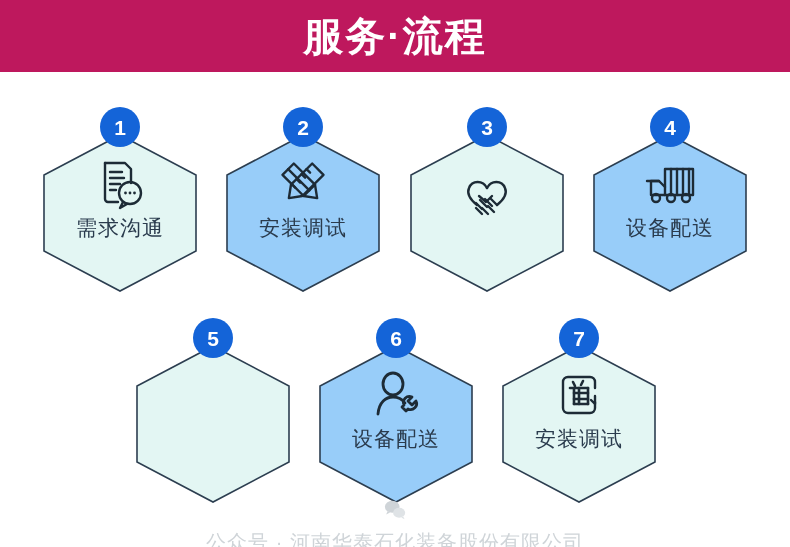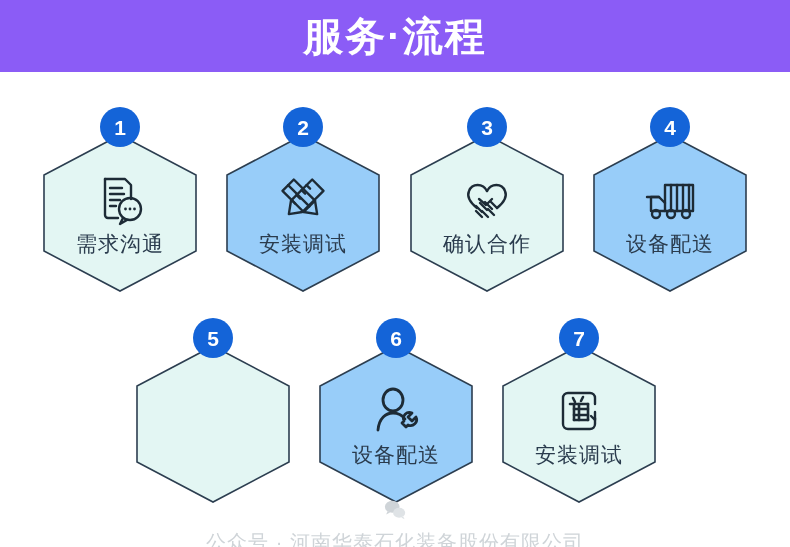--- a/index.html
+++ b/index.html
@@ -14,21 +14,21 @@
     overflow: hidden;
     position: relative;
   }
 
   
   #header-bar {
     position: absolute;
     left: 0; top: 0;
     width: 790px;
     height: 72px;
-    background: #8b5cf6;
+    background: #be185d;
     display: flex;
     align-items: center;
     justify-content: center;
   }
   #header-title {
     color: #ffffff;
     font-size: 40px;
     font-weight: bold;
     letter-spacing: 2px;
     line-height: 1;
@@ -53,21 +53,21 @@
     width: 156px;
     height: 160px;
   }
   .hex-shape svg {
     display: block;
     width: 156px;
     height: 160px;
   }
   .hex-inner {
     position: absolute;
-    left: 0; top: 26px;
+    left: 0; top: 10px;
     width: 156px;
     height: 160px;
     display: flex;
     flex-direction: column;
     align-items: center;
     justify-content: center;
     gap: 6px;
   }
   .hex-icon {
     width: 54px;
@@ -198,21 +198,20 @@
     <div class="hex-inner">
       <div class="hex-icon">
         <svg viewBox="0 0 54 54" fill="none" stroke="#1d2b36" stroke-width="2.4" stroke-linecap="round" stroke-linejoin="round">
           <path d="M27 18 C23 10 12 10 9 18 C6 25 12 31 17 35"></path>
           <path d="M27 18 C31 10 42 10 45 18 C48 25 42 31 37 35"></path>
           <path d="M19 26 l7 6 6 -6"></path>
           <path d="M16 33 l6 6 M20 30 l7 7 M25 29 l7 7 M31 29 l6 6"></path>
           <path d="M22 44 l-6 -6 M28 44 l-6 -6 M34 42 l-6 -6"></path>
         </svg>
       </div>
-      <div class="hex-label">确认合作</div>
     </div>
     <div class="hex-badge">3</div>
   </div>
 
   <div class="hex-card" style="left:592px; top:35px;">
     <div class="hex-shape">
       <svg viewBox="0 0 156 160">
           <polygon points="78,2 154,42 154,118 78,158 2,118 2,42" fill="#98cdf9" stroke="#2c3e50" stroke-width="1.6"></polygon>
         </svg>
     </div>

